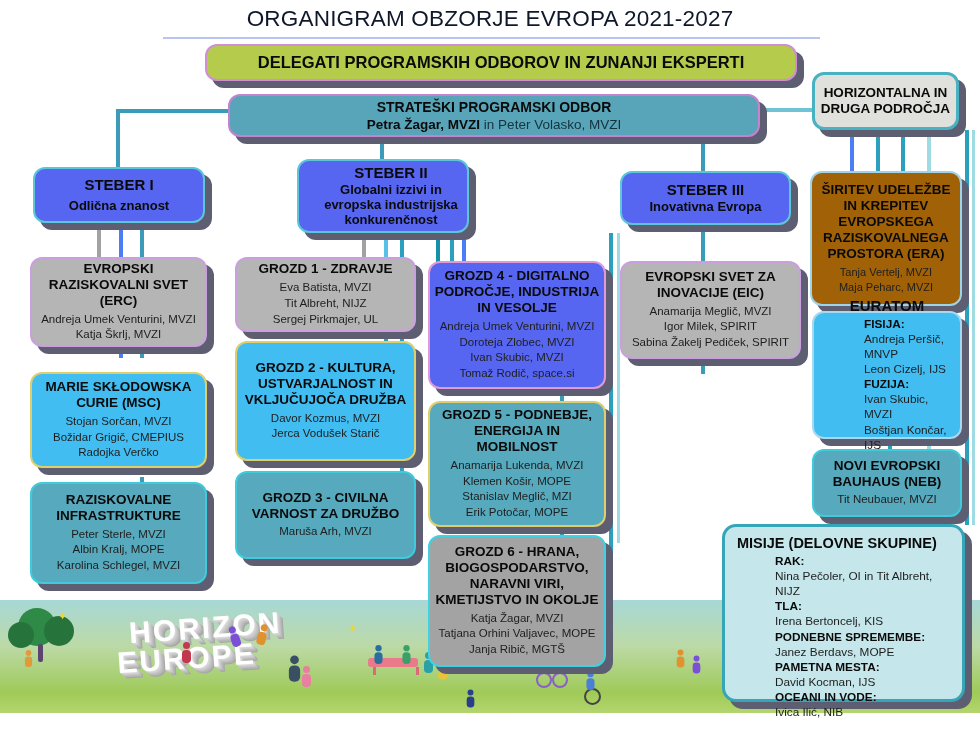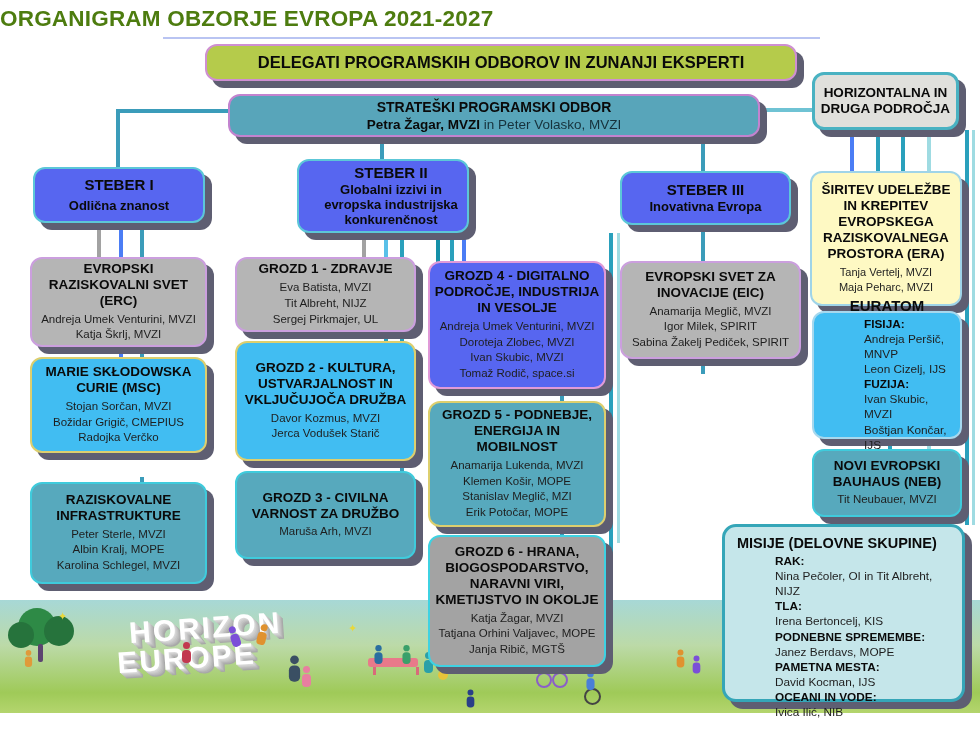--- a/index.html
+++ b/index.html
@@ -1,19 +1,19 @@
 <!DOCTYPE html>
 <html><head>
 <meta charset="utf-8">
 <style>
   html,body{margin:0;padding:0;background:#ffffff;}
   #stage{position:relative;width:980px;height:735px;background:#ffffff;overflow:hidden;
          font-family:"Liberation Sans","DejaVu Sans",sans-serif;}
-  .page-title{position:absolute;top:6px;left:0;width:100%;
-              font-size:22.5px;font-weight:700;color:#4d7c0f;letter-spacing:.2px;z-index:3;}
+  .page-title{position:absolute;top:6px;left:0;width:100%;text-align:center;
+              font-size:22.5px;font-weight:400;color:#0f172a;letter-spacing:.2px;z-index:3;}
   .title-underline{position:absolute;top:37px;left:163px;width:657px;height:2px;background:#b9c4f2;z-index:3;}
 
   
   .box{position:absolute;z-index:2;border-radius:12px;box-sizing:border-box;
        box-shadow:7px 7px 0 #5e5e72;border:2.5px solid #888;
        display:flex;flex-direction:column;justify-content:center;
        text-align:center;padding:5px 4px;}
   .bt{font-weight:800;font-size:13.5px;line-height:1.18;color:#0a0a0a;}
   .bt.big{font-size:15px;}
   .sub{font-weight:800;font-size:13px;line-height:1.15;color:#0a0a0a;margin-top:6px;}
@@ -22,21 +22,21 @@
   .lines{margin-top:2px;text-align:left;padding:0 0 0 8px;}
   .ln{font-size:11.8px;line-height:1.28;color:#1e1e1e;padding-left:38px;}
   .ln.b{font-weight:800;color:#0a0a0a;}
 
   
   .c-green{background:#b5cb4b;border-color:#cf8fd2;}
   .c-stratteal{background:#58a5ba;border-color:#c383cf;}
   .c-graybox{background:#e0e0dc;border-color:#49b2c2;}
   .c-blue{background:#5766f0;border-color:#5cc7d8;}
   .c-blue-pink{background:#5766f0;border-color:#e09ad8;}
-  .c-blue-light{background:#fef9c3;border-color:#9fd4e8;}
+  .c-blue-light{background:#a16207;border-color:#9fd4e8;}
   .c-gray{background:#b5b5b5;border-color:#cb9fde;}
   .c-sky{background:#41bdf2;border-color:#ddcf6e;}
   .c-sky-soft{background:#41bdf2;border-color:#a6d8ee;}
   .c-teal{background:#57a9bd;border-color:#3fcbdc;}
   .c-dteal{background:#a3a3a3;border-color:#3ed2e2;}
   .c-pale{background:#c5e6ea;border-color:#35a6b8;}
 
   .line{position:absolute;z-index:1;}
 
   
@@ -133,21 +133,21 @@
   </div>
 
   <div class="box c-gray" style="left:30px;top:257px;width:177px;height:90px;">
     <div class="bt">EVROPSKI RAZISKOVALNI SVET (ERC)</div>
     <div class="names">
       <div class="nm">Andreja Umek Venturini, MVZI</div>
       <div class="nm">Katja Škrlj, MVZI</div>
     </div>
   </div>
 
-  <div class="box c-sky" style="left:30px;top:357px;width:177px;height:96px;">
+  <div class="box c-sky" style="left:30px;top:372px;width:177px;height:96px;">
     <div class="bt">MARIE SKŁODOWSKA CURIE (MSC)</div>
     <div class="names">
       <div class="nm">Stojan Sorčan, MVZI</div>
       <div class="nm">Božidar Grigič, CMEPIUS</div>
       <div class="nm">Radojka Verčko</div>
     </div>
   </div>
 
   <div class="box c-teal" style="left:30px;top:482px;width:177px;height:102px;">
     <div class="bt">RAZISKOVALNE INFRASTRUKTURE</div>

